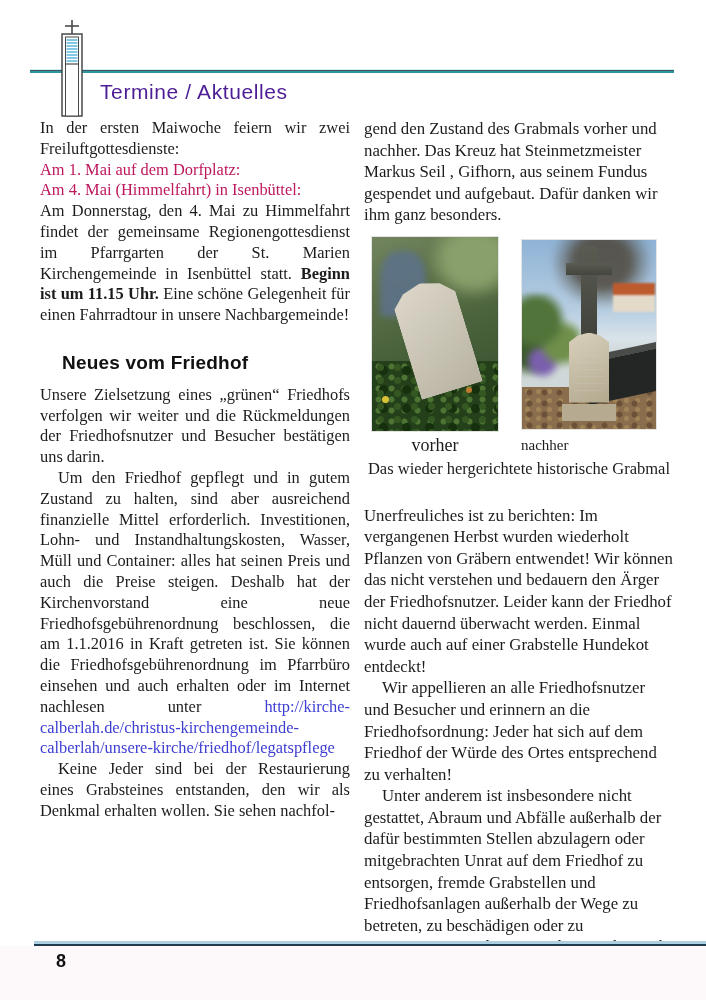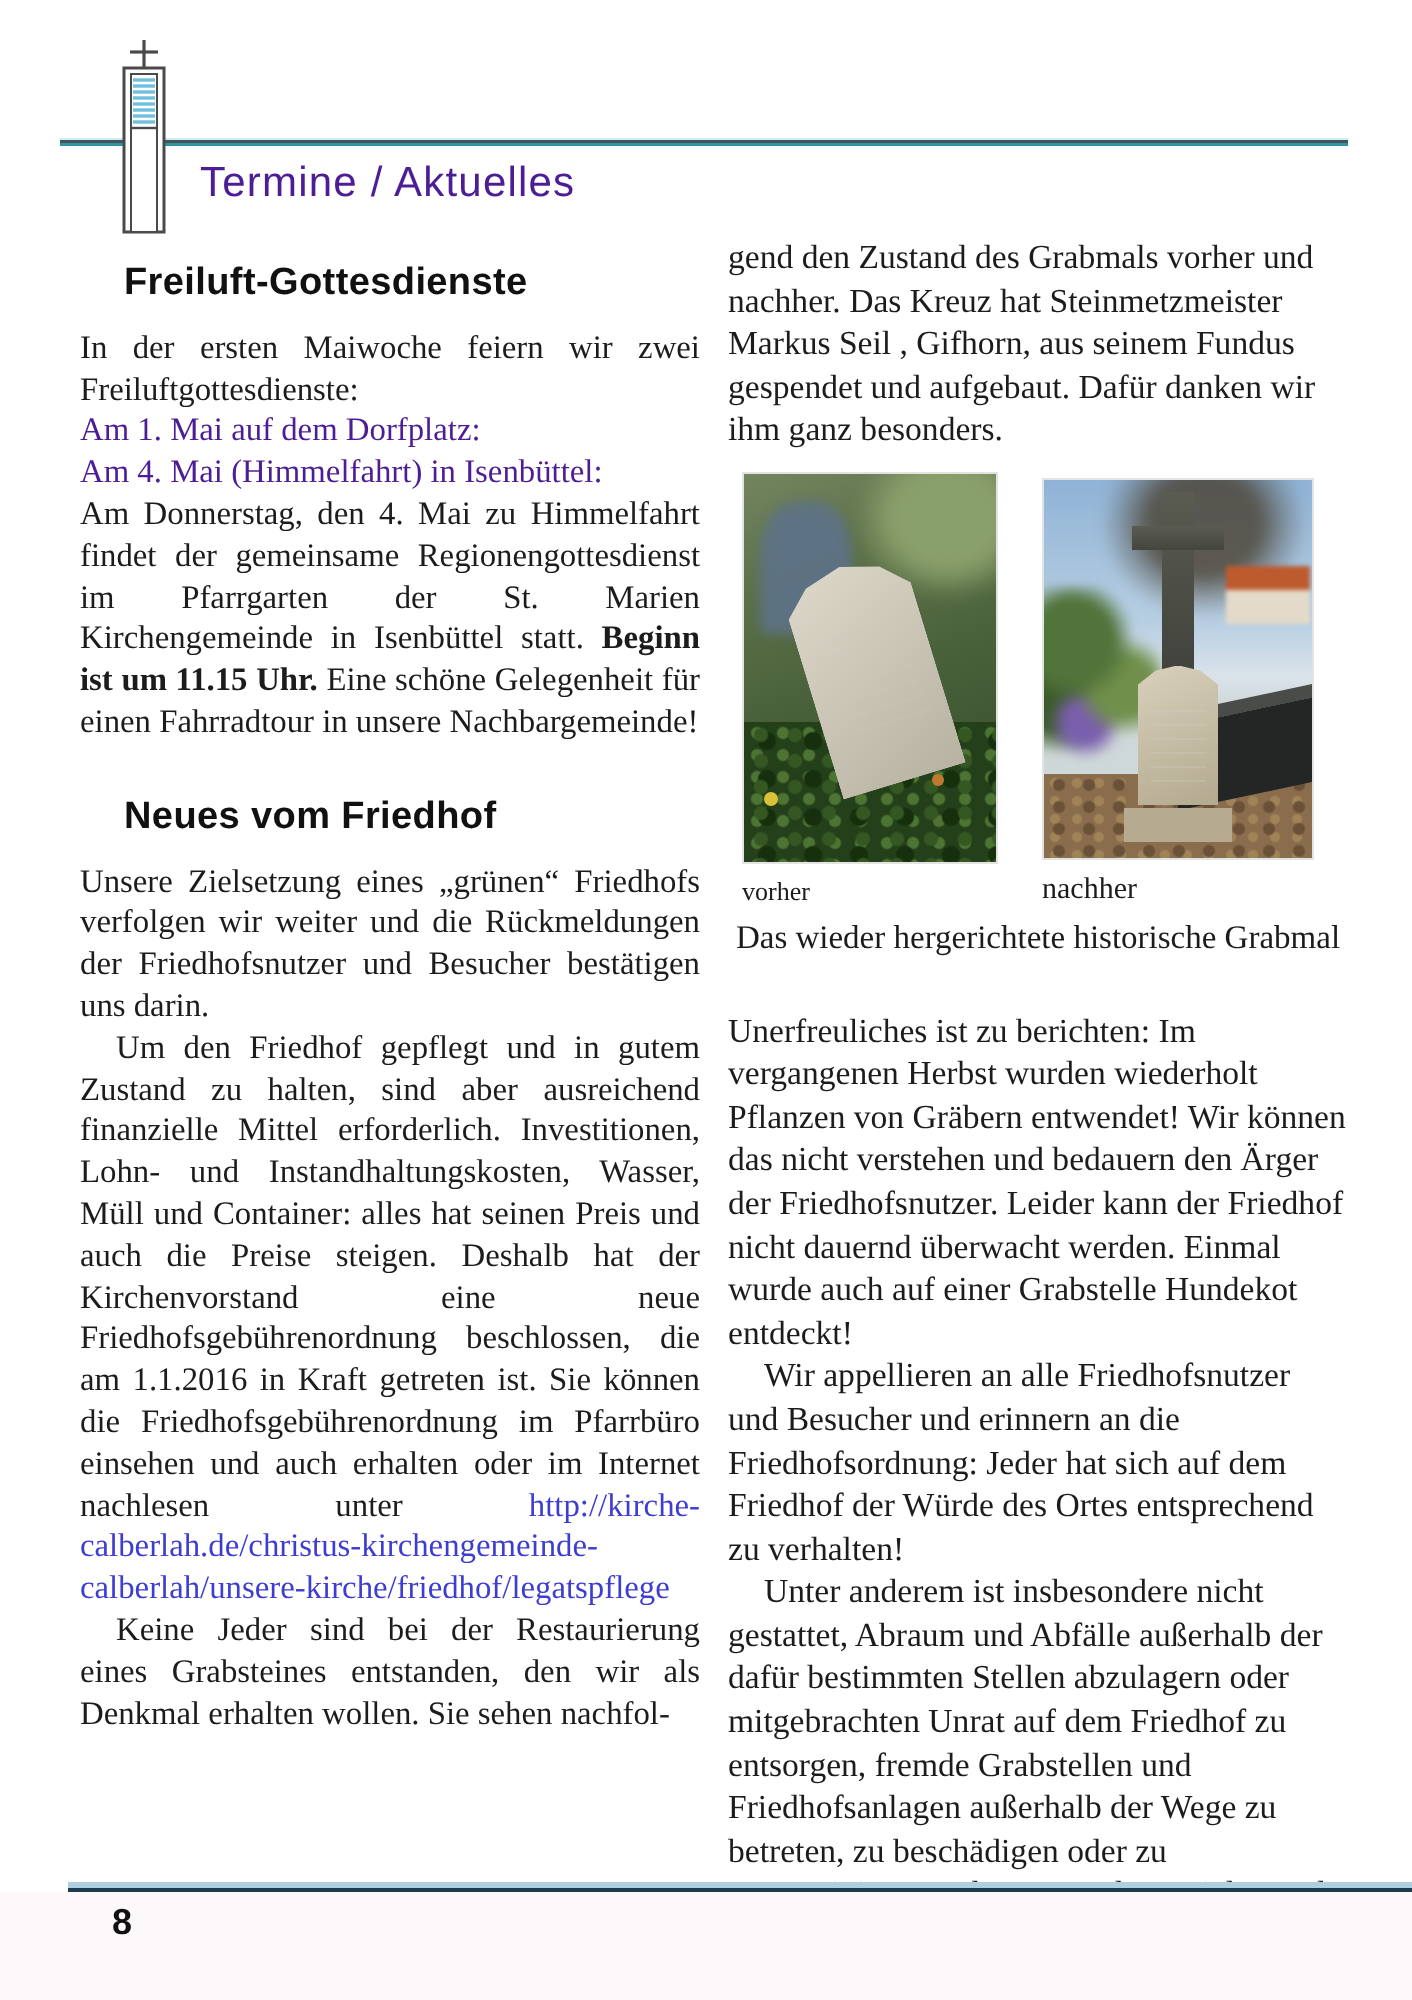--- a/index.html
+++ b/index.html
@@ -28,21 +28,21 @@
   .col-left  { font-size:16.4px; line-height:20.8px; text-align:justify; }
   .col-right { font-size:16.8px; line-height:21.6px; text-align:left; }
   h2 {
     font-family:"Liberation Sans", sans-serif;
     font-size:19px; font-weight:700; color:#111; letter-spacing:.2px;
   }
   .h-first  { margin:14px 0 11px 22px; }
   .h-second { margin:27px 0 11px 22px; }
   p { margin:0; }
   .indent { text-indent:18px; }
-  .blue { color:#4c1d95; }
+  .blue { color:#be185d; }
   .link { color:#3d3dd2; text-decoration:none; overflow-wrap:anywhere; cursor:pointer; }
   
   .photos-row { display:flex; gap:22px; margin:10px 0 0 7px; }
   .photo { position:relative; overflow:hidden; border:1px solid #e3e3e3; background:#777; }
   .photo * { position:absolute; }
   .photo-before { width:128px; height:196px;
     background:linear-gradient(160deg,#72855f 0%,#5c7048 26%,#47603a 55%,#324a28 100%); }
   .photo-after { width:136px; height:191px; margin-top:3px; background:#cfdce6; }
   
   .pb-stone-bg { left:8px; top:14px; width:46px; height:66px; background:#5d7288;
@@ -92,21 +92,21 @@
     background:linear-gradient(#5a5b51,#44453e); }
   .pa-stele { left:35%; top:49%; width:30%; height:37%;
     background:linear-gradient(155deg,#d8d0bb,#b3a98f);
     clip-path:polygon(0 14%,22% 4%,50% 0,78% 4%,100% 14%,100% 100%,0 100%); }
   .pa-stele-plaque { left:15%; top:24%; width:70%; height:62%;
     background:linear-gradient(160deg,#34372e,#1f221b);
     background-image:repeating-linear-gradient(to bottom,transparent 0 6px,rgba(205,205,195,.28) 6px 7px); }
   .pa-stele-base { left:30%; bottom:4%; width:40%; height:9%; background:#b6aa90; }
   
   .caption-row { display:flex; margin:3px 0 0 7px; }
-  .caption-cell-left  { width:128px; text-align:left; font-size:13px; }
+  .caption-cell-left  { width:128px; text-align:center; font-size:18px; }
   .caption-gap { width:22px; }
   .caption-cell-right { width:136px; text-align:left; font-size:15px; }
   .caption-main { text-align:center; font-size:16.5px; line-height:21px; margin-top:1px; }
   .para-after-photos { margin-top:26px; }
   .signature { text-align:right; font-style:italic; font-size:16.5px; padding-right:6px; margin-top:2px; }
   
   .footer-rule { position:absolute; left:34px; top:941px; width:672px; height:5px;
     background:linear-gradient(to bottom,#aecfdf 0 62%,#1e3c50 62% 100%); }
   .footer-band { position:absolute; left:0; top:946px; width:706px; height:54px; background:#fdf8fa; }
   .page-number { position:absolute; left:56px; top:951px;
@@ -131,21 +131,20 @@
     <line x1="16.5" y1="40" x2="27.5" y2="40"></line>
       <line x1="16.5" y1="43" x2="27.5" y2="43"></line>
   </g>
   <line x1="15.5" y1="46" x2="28.5" y2="46" stroke="#4a4a4a" stroke-width="1.2"></line>
 </svg>
 <div class="page-title">Termine / Aktuelles</div>
 
 <div class="content">
 
   <div class="col col-left">
-    <h2 class="h-first">Freiluft-Gottesdienste</h2>
     <p>In der ersten Maiwoche feiern wir zwei Freiluftgottesdienste:</p>
     <p class="blue">Am 1. Mai auf dem Dorfplatz:</p>
     <p class="blue">Am 4. Mai (Himmelfahrt) in Isenbüttel:</p>
     <p><span>Am Donnerstag, den 4. Mai  zu Himmelfahrt findet der gemeinsame Regionengottesdienst im Pfarrgarten der St. Marien Kirchengemeinde in Isenbüttel statt. </span><b>Beginn ist um 11.15 Uhr.</b><span> Eine schöne Gelegenheit für einen Fahrradtour in unsere Nachbargemeinde!</span></p>
 
     <h2 class="h-second">Neues vom Friedhof</h2>
     <p>Unsere Zielsetzung eines „grünen“ Friedhofs verfolgen wir weiter und die Rückmeldungen der Friedhofsnutzer und Besucher bestätigen uns darin.</p>
     <p class="indent"><span>Um den Friedhof gepflegt und in gutem Zustand zu halten, sind aber ausreichend finanzielle Mittel erforderlich. Investitionen, Lohn- und Instandhaltungskosten, Wasser, Müll und Container: alles hat seinen Preis und auch die Preise steigen. Deshalb hat der Kirchenvorstand eine neue Friedhofsgebührenordnung beschlossen, die am 1.1.2016 in Kraft getreten ist. Sie können die Friedhofsgebührenordnung im Pfarrbüro einsehen und auch erhalten oder im Internet nachlesen unter </span><a class="link">http://kirche-calberlah.de/christus-kirchengemeinde-calberlah/unsere-kirche/friedhof/legatspflege</a></p>
     <p class="indent">Keine Jeder sind bei der Restaurierung eines Grabsteines entstanden, den wir als Denkmal erhalten wollen. Sie sehen nachfol-</p>
   </div>

